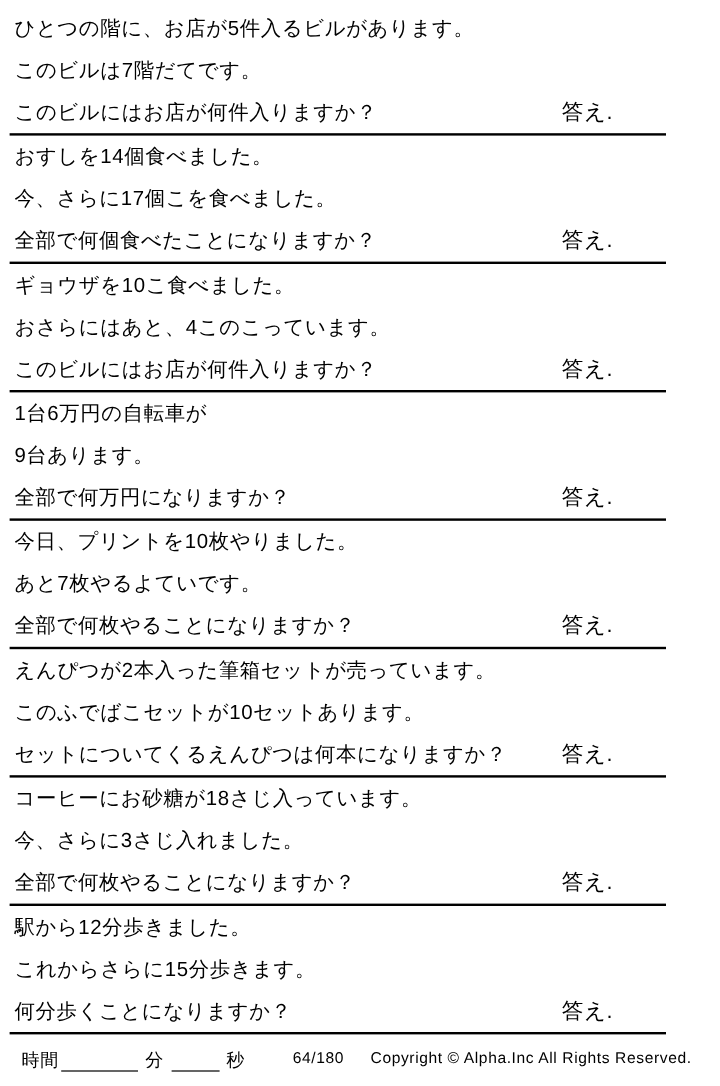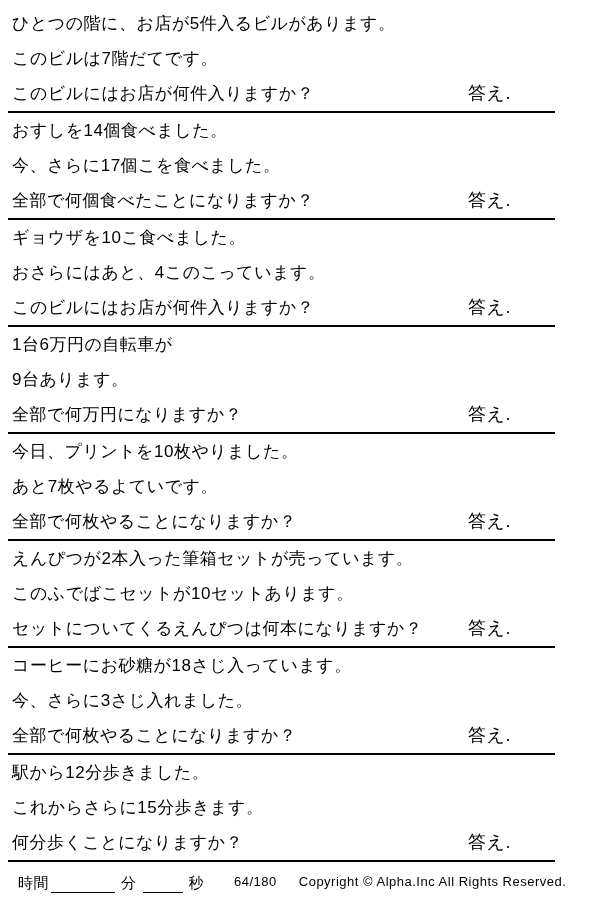--- a/index.html
+++ b/index.html
@@ -90,21 +90,21 @@
   }
   .time-blank2 {
     display: inline-block;
     width: 40px;
     border-bottom: 1px solid #000000;
     height: 16px;
     margin: 0 2px;
   }
   .pageno {
     font-size: 13px;
-    margin-left: 26px;
+    margin-left: 36px;
     white-space: nowrap;
   }
   .copyright {
     font-size: 13px;
     margin-left: 22px;
     white-space: nowrap;
   }
   .spacer-top {
     height: 6px;
   }

